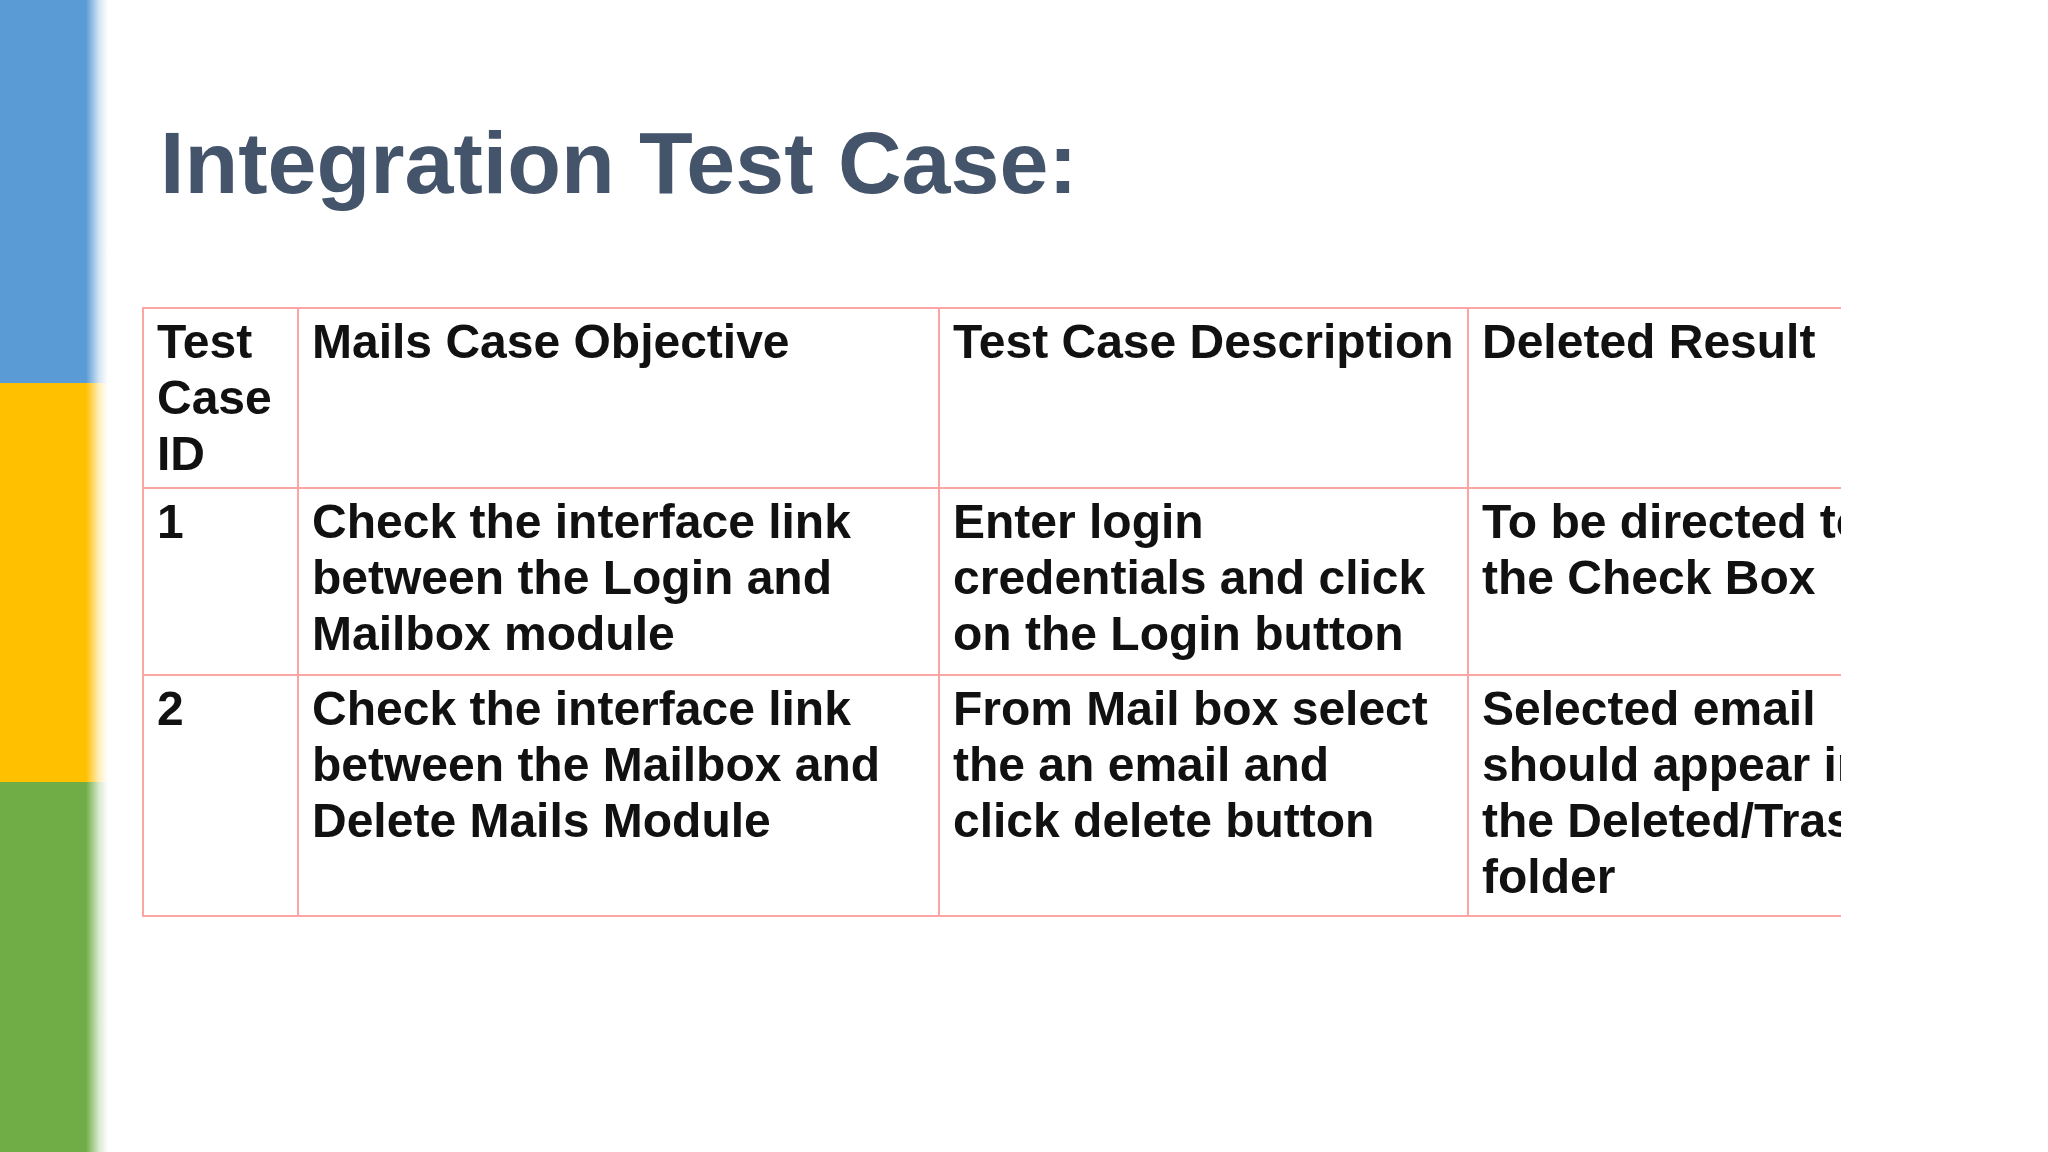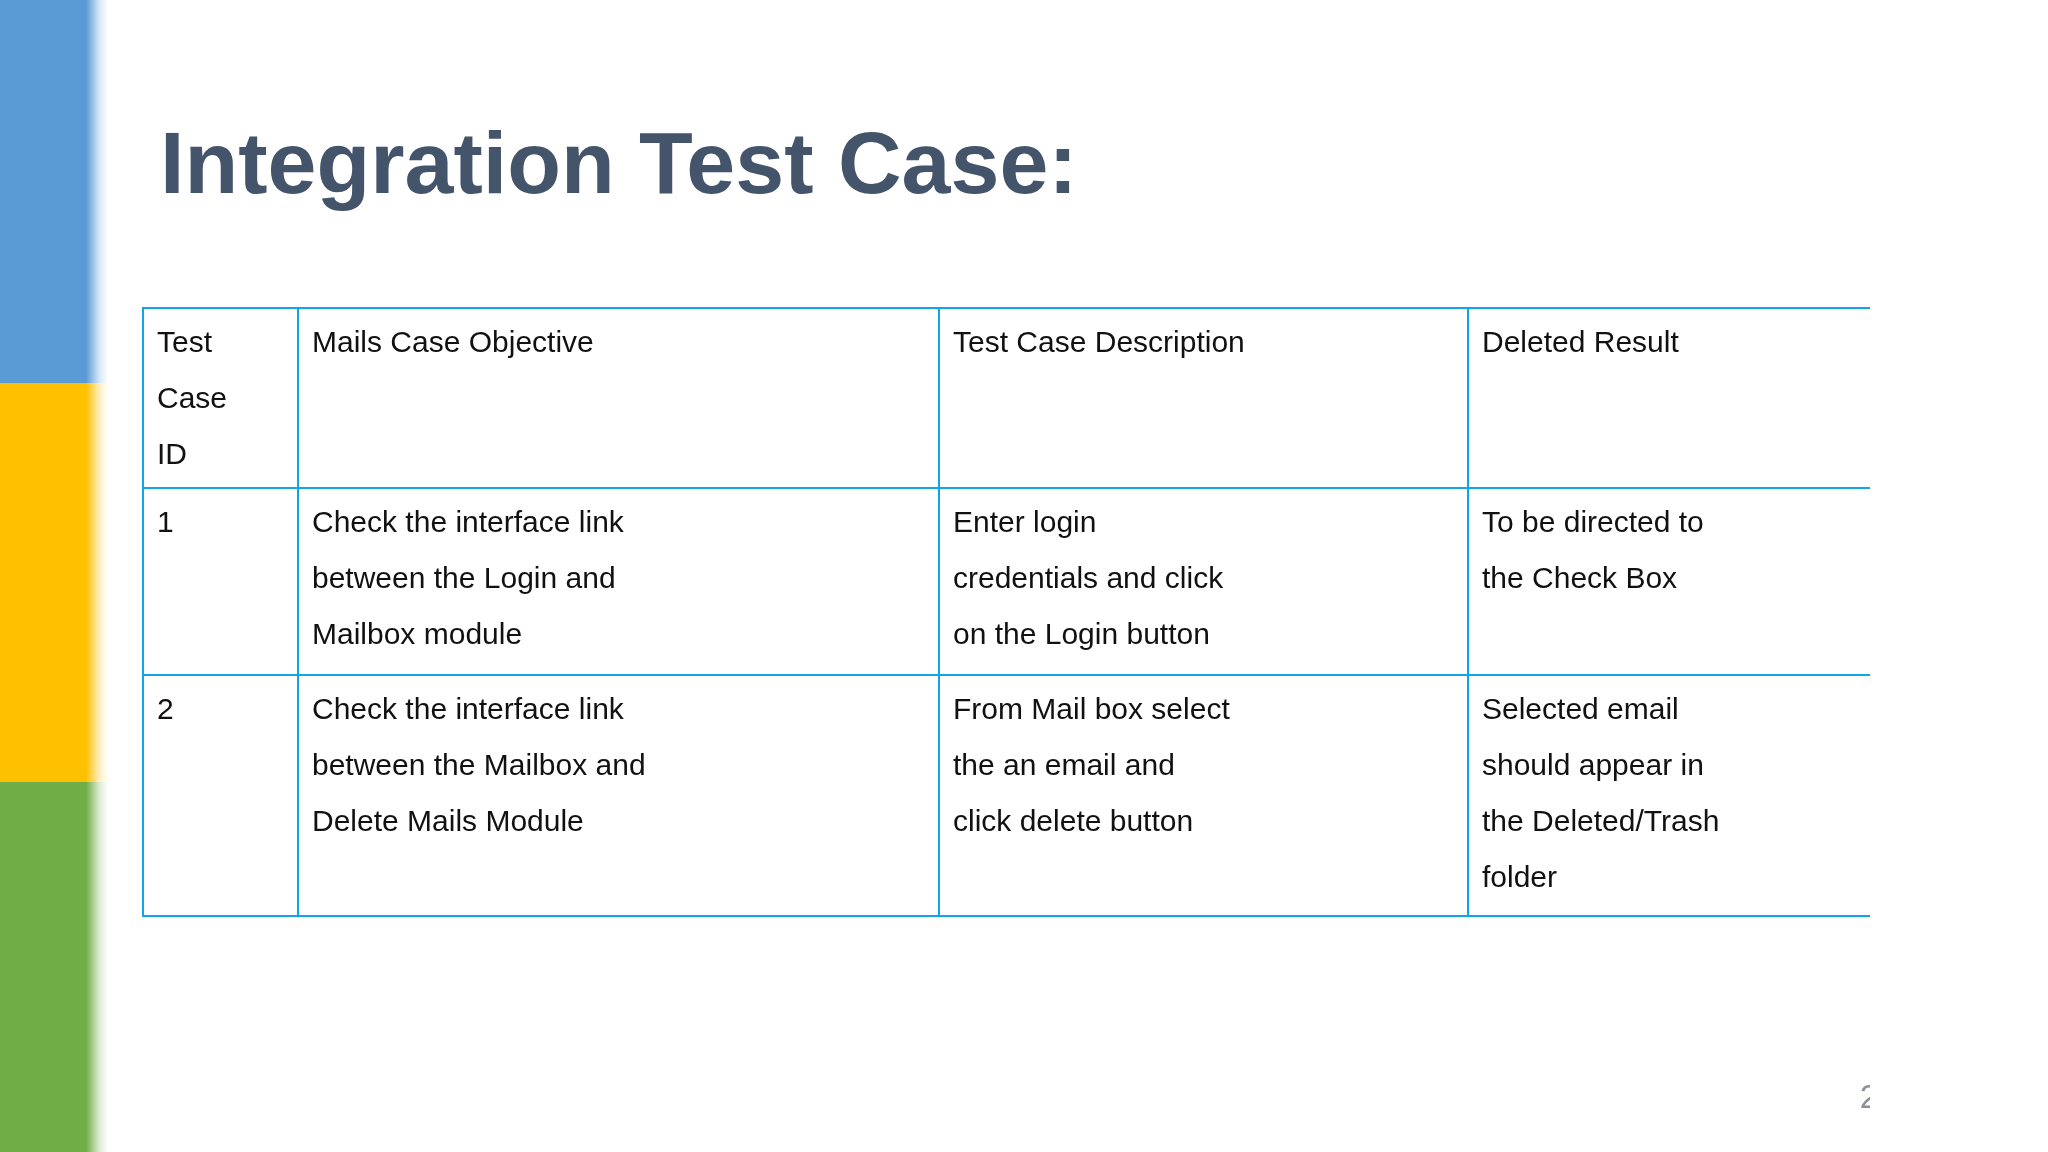--- a/index.html
+++ b/index.html
@@ -7,21 +7,20 @@
     padding: 0;
     background: #ffffff;
     font-family: "Liberation Sans", sans-serif;
   }
   .slide {
     position: relative;
     width: 1841px;
     height: 1152px;
     background: #ffffff;
     overflow: hidden;
-    padding-left: 29px;
   }
 
   
   .accent-bar {
     position: absolute;
     left: 0;
     top: 0;
     width: 108px;
     height: 1152px;
   }
@@ -55,27 +54,27 @@
   
   .tc-table {
     position: absolute;
     left: 142px;
     top: 307px;
     width: 1766px;
     border-collapse: collapse;
     table-layout: fixed;
   }
   .tc-table th, .tc-table td {
-    border: 2px solid #0ea5e9;
+    border: 2px solid #fca5a5;
     vertical-align: top;
     text-align: left;
     padding: 5px 13px 4px 13px;
-    font-size: 30px;
+    font-size: 48px;
     line-height: 56px;
-    font-weight: 400;
+    font-weight: 700;
     color: #111111;
     white-space: pre-line;
     overflow: hidden;
   }
   .row-header { height: 180px; }
   .row-1      { height: 187px; }
   .row-2      { height: 241px; }
 
   
   .page-number {

